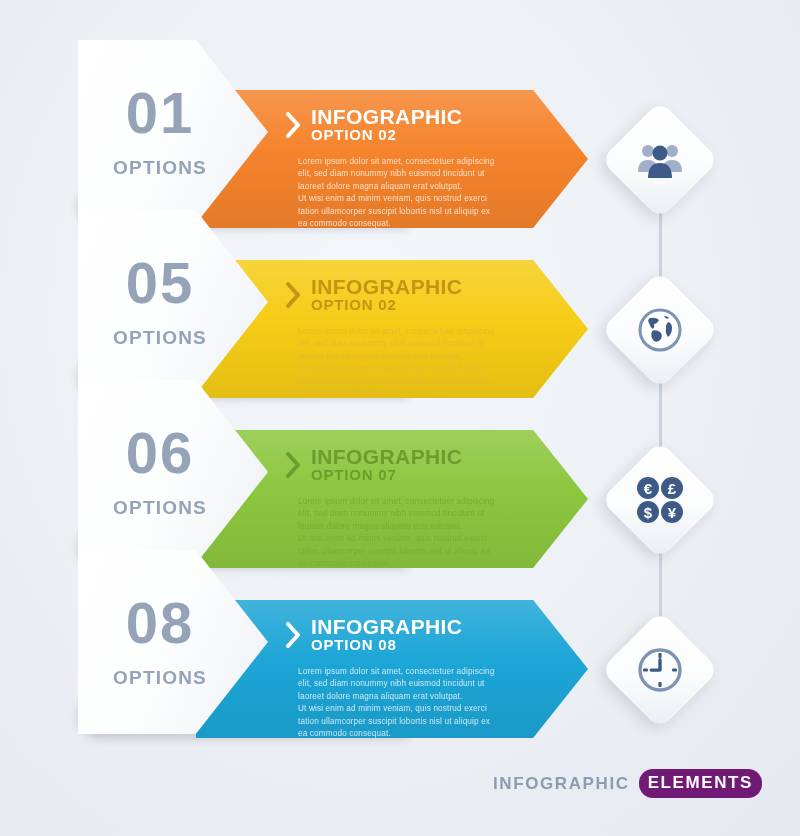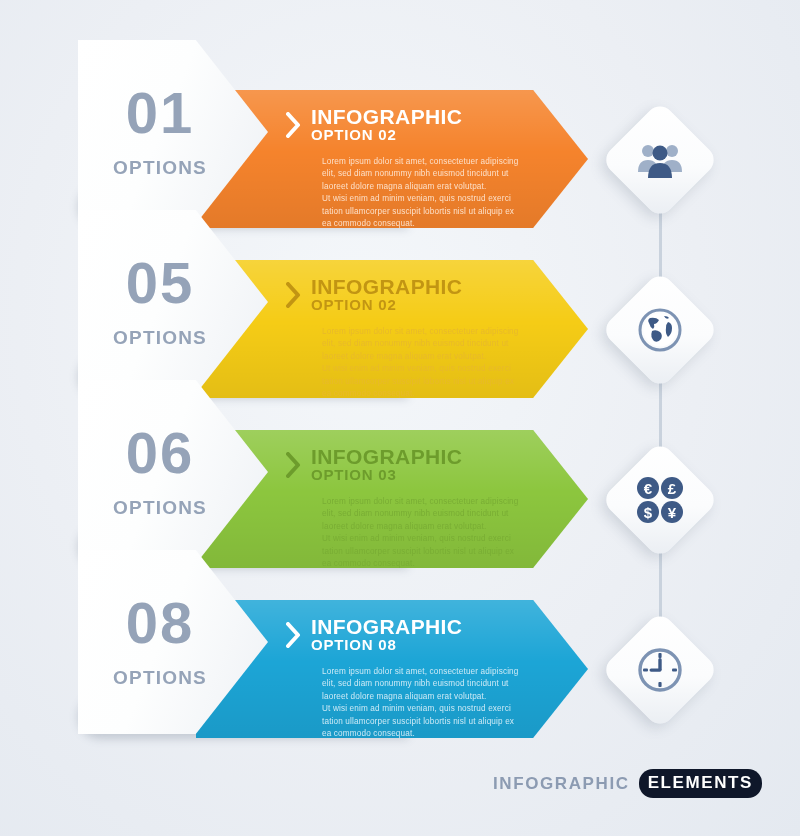--- a/index.html
+++ b/index.html
@@ -160,21 +160,21 @@
     letter-spacing: 0.4px;
   }
   .h-sub {
     font-size: 15px;
     font-weight: bold;
     line-height: 1.1;
     letter-spacing: 0.8px;
   }
   .body-text {
     margin-top: 12px;
-    margin-left: 36px;
+    margin-left: 12px;
     font-size: 8.2px;
     line-height: 1.52;
     letter-spacing: 0.15px;
     white-space: pre-line;
   }
 
   
   .diamond {
     position: absolute;
     left: 618px;
@@ -303,21 +303,21 @@
     </div>
     <div class="content">
       <div class="heading-wrap">
         <span class="chev">
           <svg width="15" height="26" viewBox="0 0 15 26">
               <path d="M2 2 L12 13 L2 24" fill="none" stroke-width="4" stroke-linecap="round" stroke-linejoin="round" stroke="#6d9c2c"></path>
             </svg>
         </span>
         <div>
           <div class="h-main" style="color: rgb(109, 156, 44);">INFOGRAPHIC</div>
-          <div class="h-sub" style="color: rgb(109, 156, 44);">OPTION 03</div>
+          <div class="h-sub" style="color: rgb(109, 156, 44);">OPTION 07</div>
         </div>
       </div>
       <div class="body-text" style="color: rgb(121, 173, 52);">Lorem ipsum dolor sit amet, consectetuer adipiscing
 elit, sed diam nonummy nibh euismod tincidunt ut
 laoreet dolore magna aliquam erat volutpat.
 Ut wisi enim ad minim veniam, quis nostrud exerci
 tation ullamcorper suscipit lobortis nisl ut aliquip ex
 ea commodo consequat.</div>
     </div>
   </div>
@@ -402,16 +402,16 @@
         <rect x="6" y="21.4" width="5" height="3.2" rx="1" fill="#3e5a86"></rect>
         <rect x="35" y="21.4" width="5" height="3.2" rx="1" fill="#3e5a86"></rect>
         <rect x="21.3" y="11" width="3.4" height="13" rx="1.7" fill="#3e5a86"></rect>
         <rect x="12.5" y="21.4" width="12" height="3.4" rx="1.7" fill="#3e5a86"></rect>
       </svg>
     </div>
   </div>
 
   <div class="footer">
     <span class="footer-a" style="color: rgb(140, 155, 178);">INFOGRAPHIC</span>
-    <span class="footer-b" style="background: #0f172a; color: rgb(255, 255, 255); border-radius: 14px;">ELEMENTS</span>
+    <span class="footer-b" style="background: #701a75; color: rgb(255, 255, 255); border-radius: 14px;">ELEMENTS</span>
   </div>
 
 </div>
 
 </body></html>

